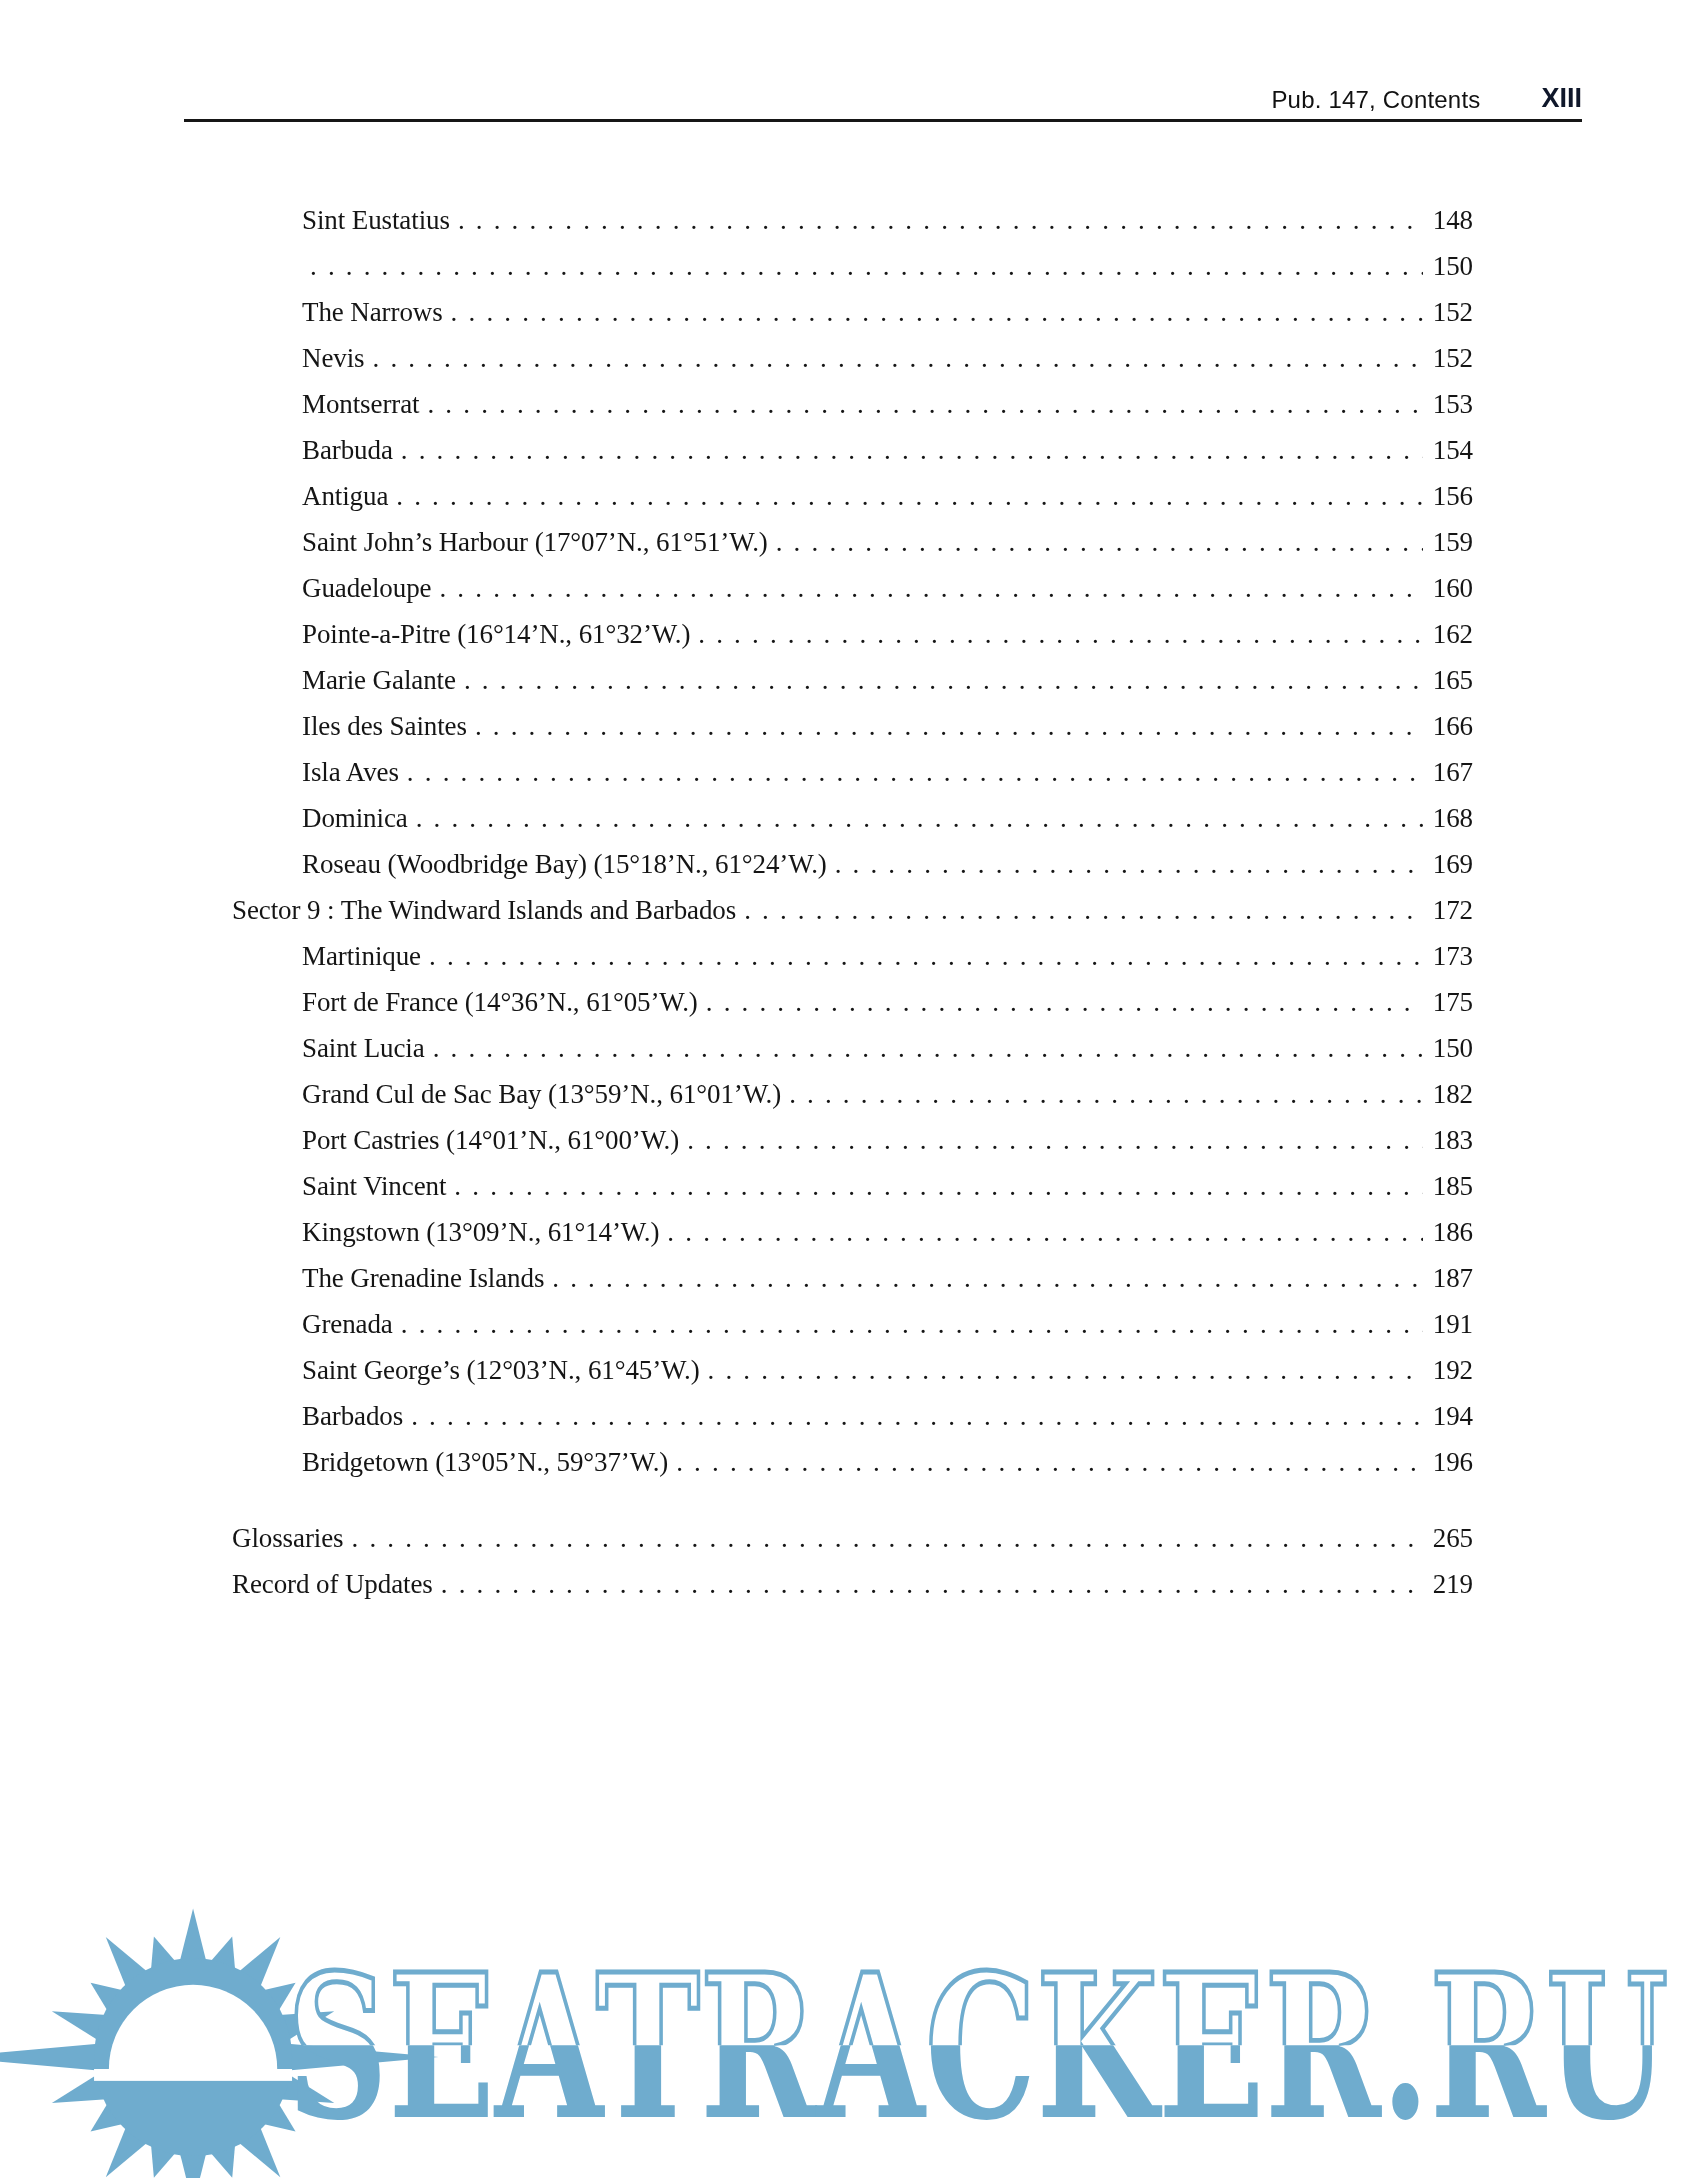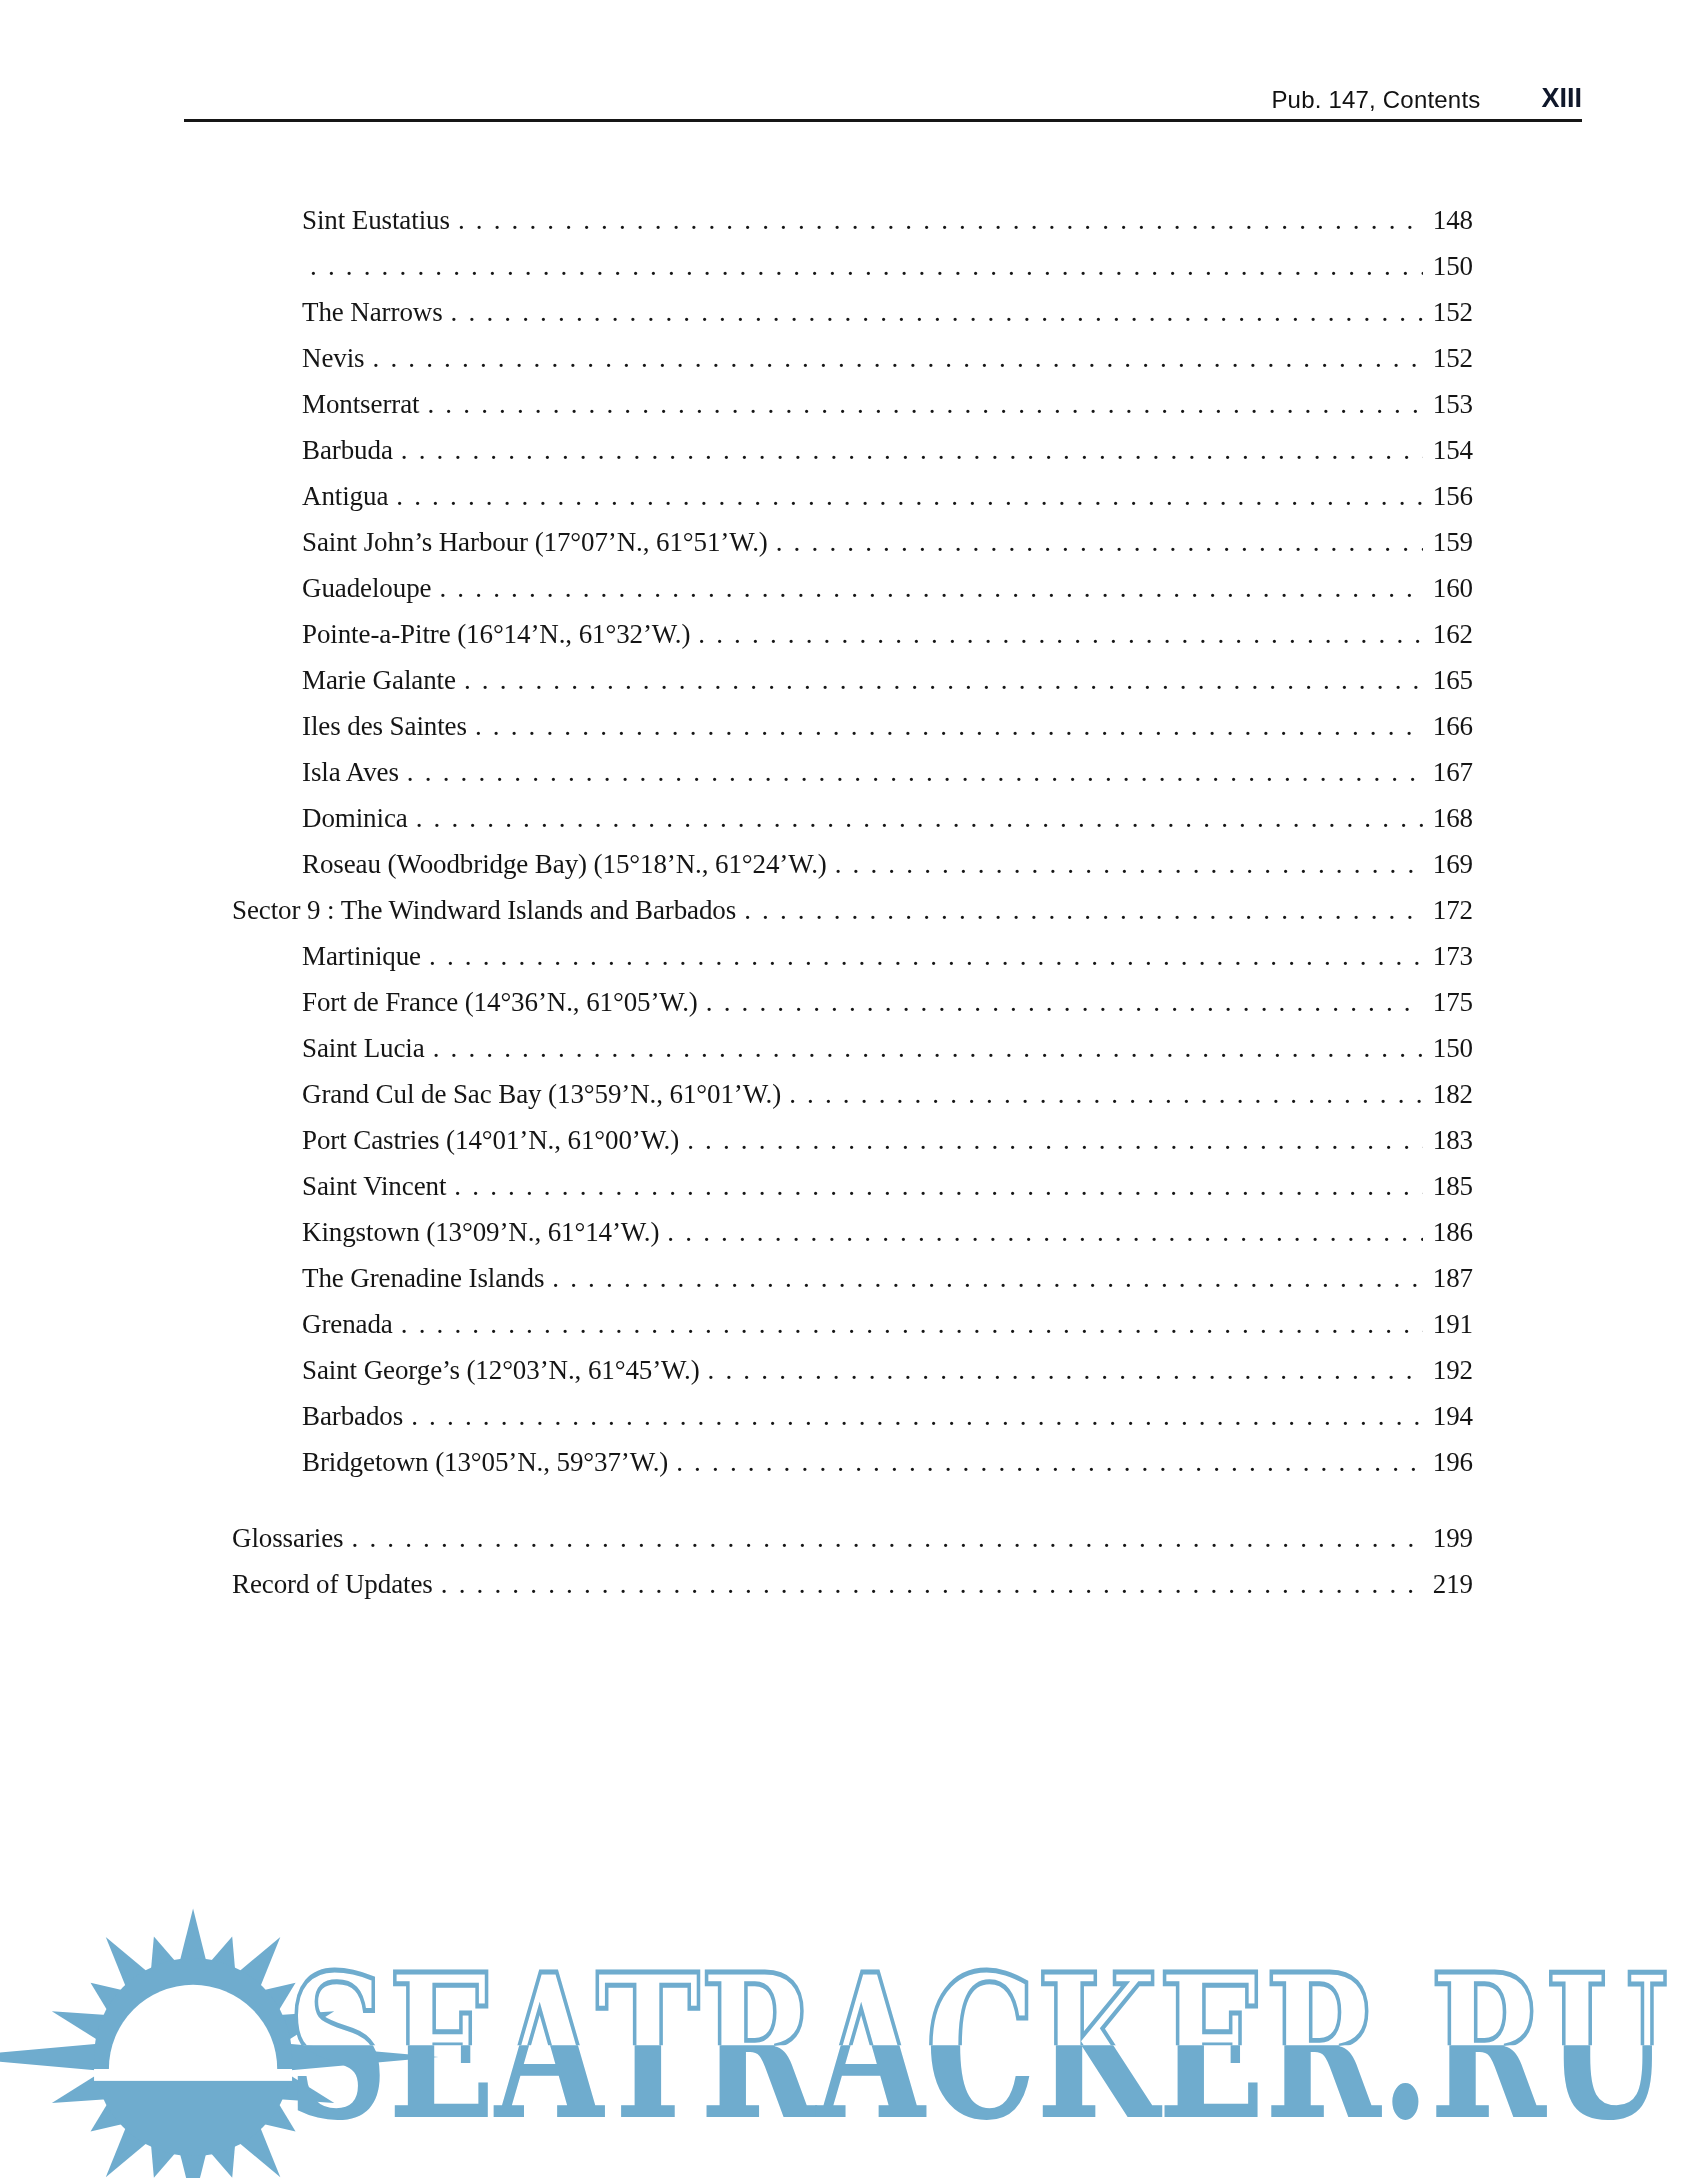--- a/index.html
+++ b/index.html
@@ -199,21 +199,21 @@
       <span class="pg">194</span>
     </div>
   <div class="row sub">
       <span class="t">Bridgetown (13°05’N., 59°37’W.)</span>
       <span class="dots"></span>
       <span class="pg">196</span>
     </div>
   <div class="row top gap-b">
       <span class="t">Glossaries</span>
       <span class="dots"></span>
-      <span class="pg">199</span>
+      <span class="pg">265</span>
     </div>
   <div class="row top">
       <span class="t">Record of Updates</span>
       <span class="dots"></span>
       <span class="pg">219</span>
     </div>
 </div>
 
 <svg class="watermark-svg" viewBox="0 1880 1700 320" xmlns="http://www.w3.org/2000/svg">
   <defs>

